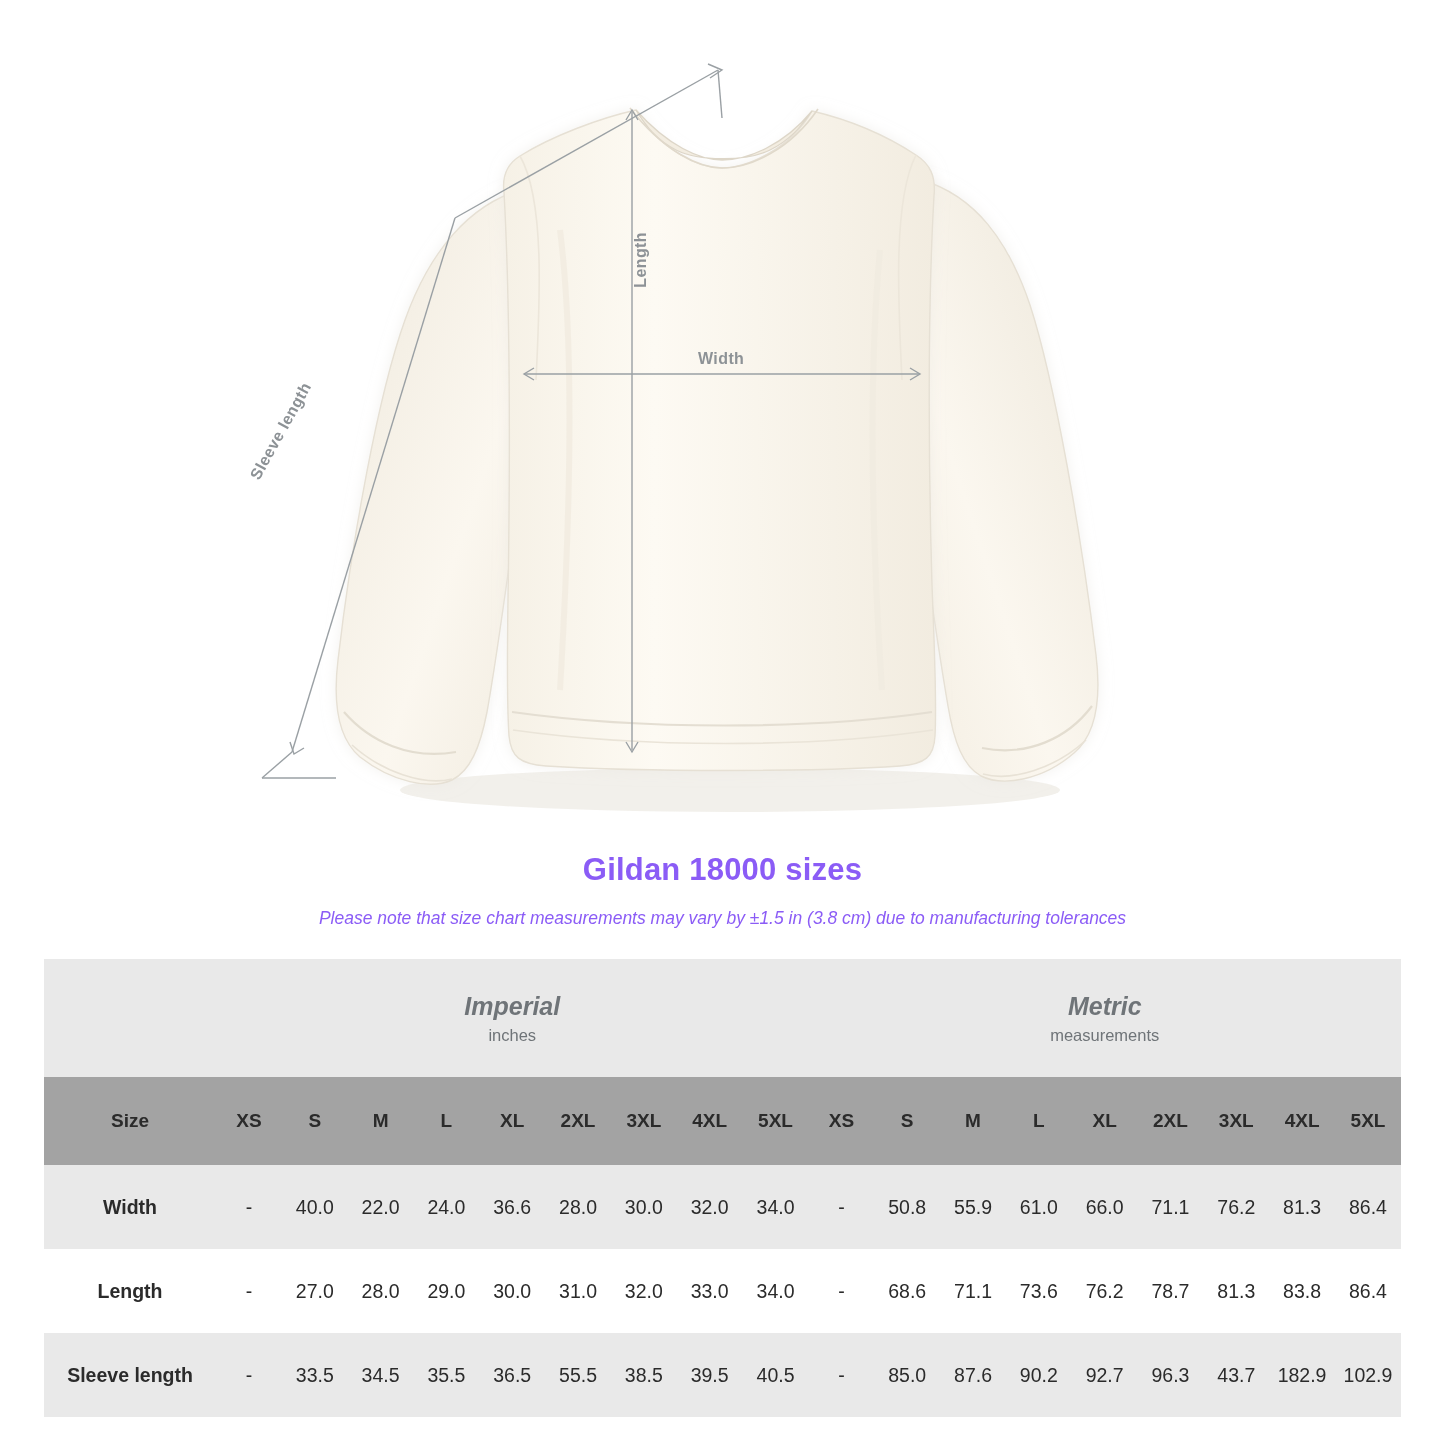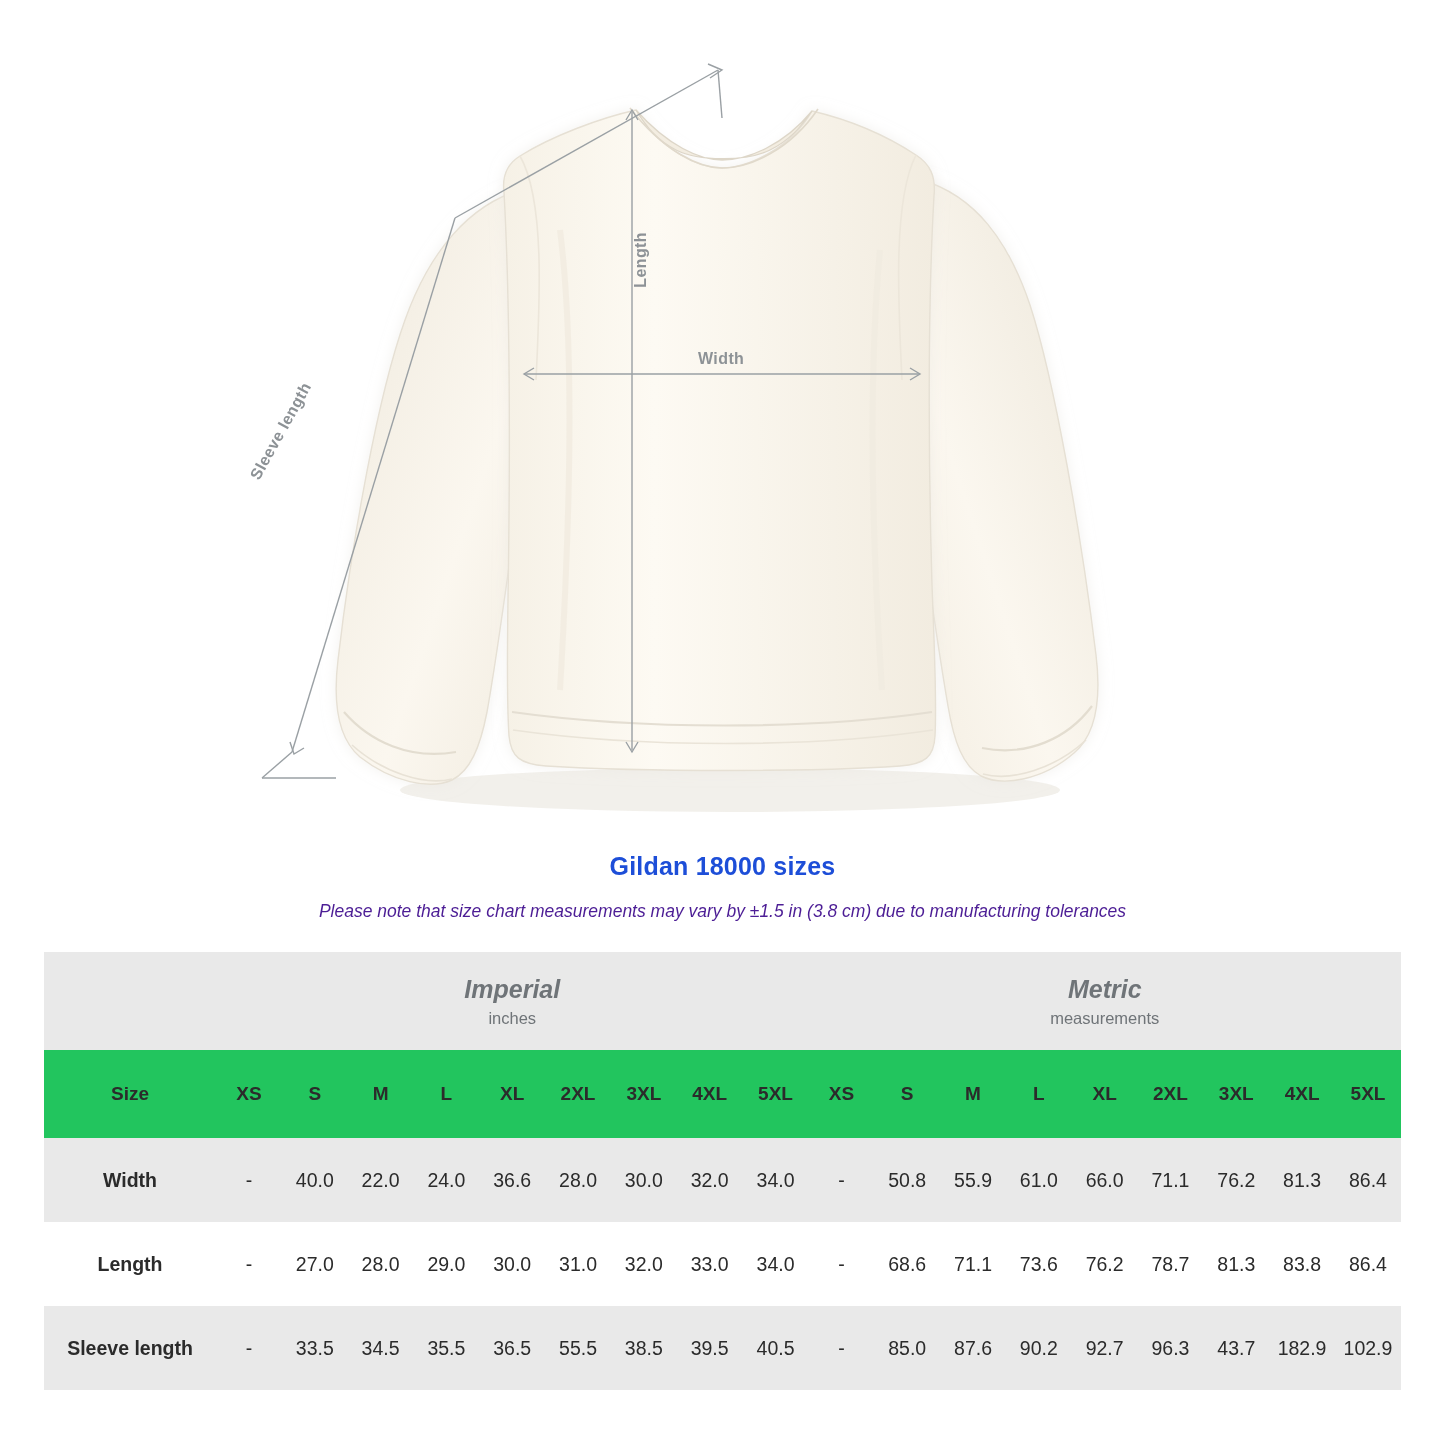--- a/index.html
+++ b/index.html
@@ -55,66 +55,66 @@
     transform: rotate(180deg) rotate(29deg);
     transform-origin: center center;
   }
 
   
   .title-block {
     text-align: center;
     margin-top: 22px;
   }
   .chart-title {
-    font-size: 25px;
-    font-weight: bold;
-    color: #1d4ed8;
+    font-size: 31px;
+    font-weight: bold;
+    color: #8b5cf6;
     letter-spacing: 0.2px;
   }
   .chart-note {
     margin-top: 20px;
     font-size: 17.5px;
     font-style: italic;
-    color: #4c1d95;
+    color: #8b5cf6;
   }
 
   
   .table-wrap {
     margin-top: 30px;
     padding: 0 44px;
   }
   table.size-table {
     width: 1357px;
     border-collapse: collapse;
     table-layout: fixed;
   }
   table.size-table td, table.size-table th {
     border: 0;
     text-align: center;
     vertical-align: middle;
   }
   .unit-row td {
     background: #e9e9e9;
-    height: 98px;
+    height: 118px;
     padding: 0;
   }
   .unit-name {
     font-size: 25px;
     font-style: italic;
     font-weight: bold;
     color: #6f7478;
     line-height: 1.25;
   }
   .unit-sub {
     font-size: 16.5px;
     color: #6f7478;
     margin-top: 4px;
   }
   .head-row td {
-    background: #22c55e;
+    background: #a3a3a3;
     height: 86px;
     font-size: 19px;
     font-weight: bold;
     color: #2b2b2b;
   }
   .head-row td.rowlabel {
     font-size: 19px;
   }
   .data-row td {
     height: 82px;

